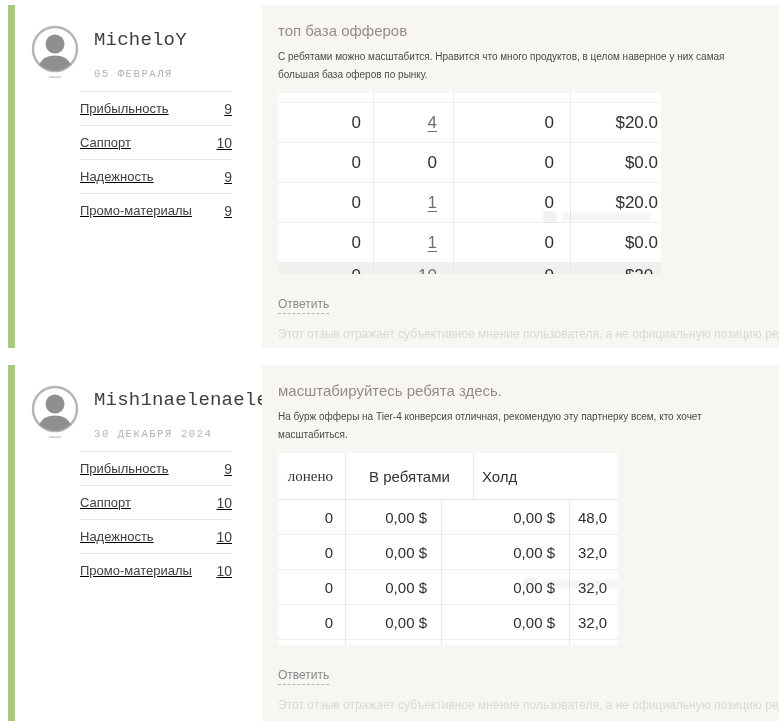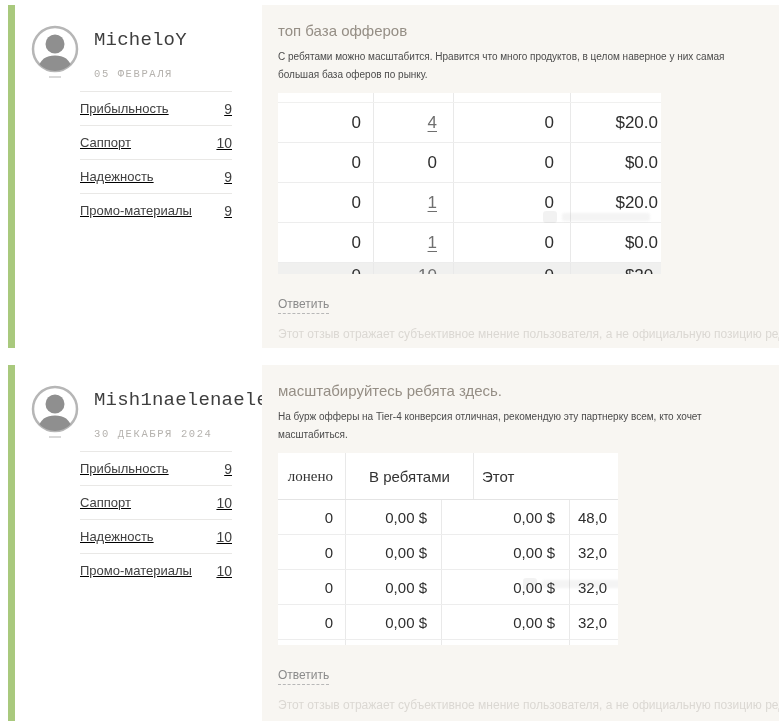--- a/index.html
+++ b/index.html
@@ -248,21 +248,21 @@
     <div class="right-panel">
       <div class="review-title">масштабируйтесь ребята здесь.</div>
       <div class="review-body">На бурж офферы на Tier-4 конверсия отличная, рекомендую эту партнерку всем, кто хочет масштабиться.</div>
 
       <div class="shot shot-2 t2">
         <div class="trow thead">
           <div class="cell c1">
               <span class="inner">лонено</span>
             </div>
           <div class="cell c3">В ребятами</div>
-          <div class="cell c4">Этот</div>
+          <div class="cell c4">Холд</div>
         </div>
         <div class="trow drow">
           <div class="cell c1">0</div>
           <div class="cell c2">0,00 $</div>
           <div class="cell c3">0,00 $</div>
           <div class="cell c4">48,0</div>
         </div>
         <div class="trow drow">
           <div class="cell c1">0</div>
           <div class="cell c2">0,00 $</div>

